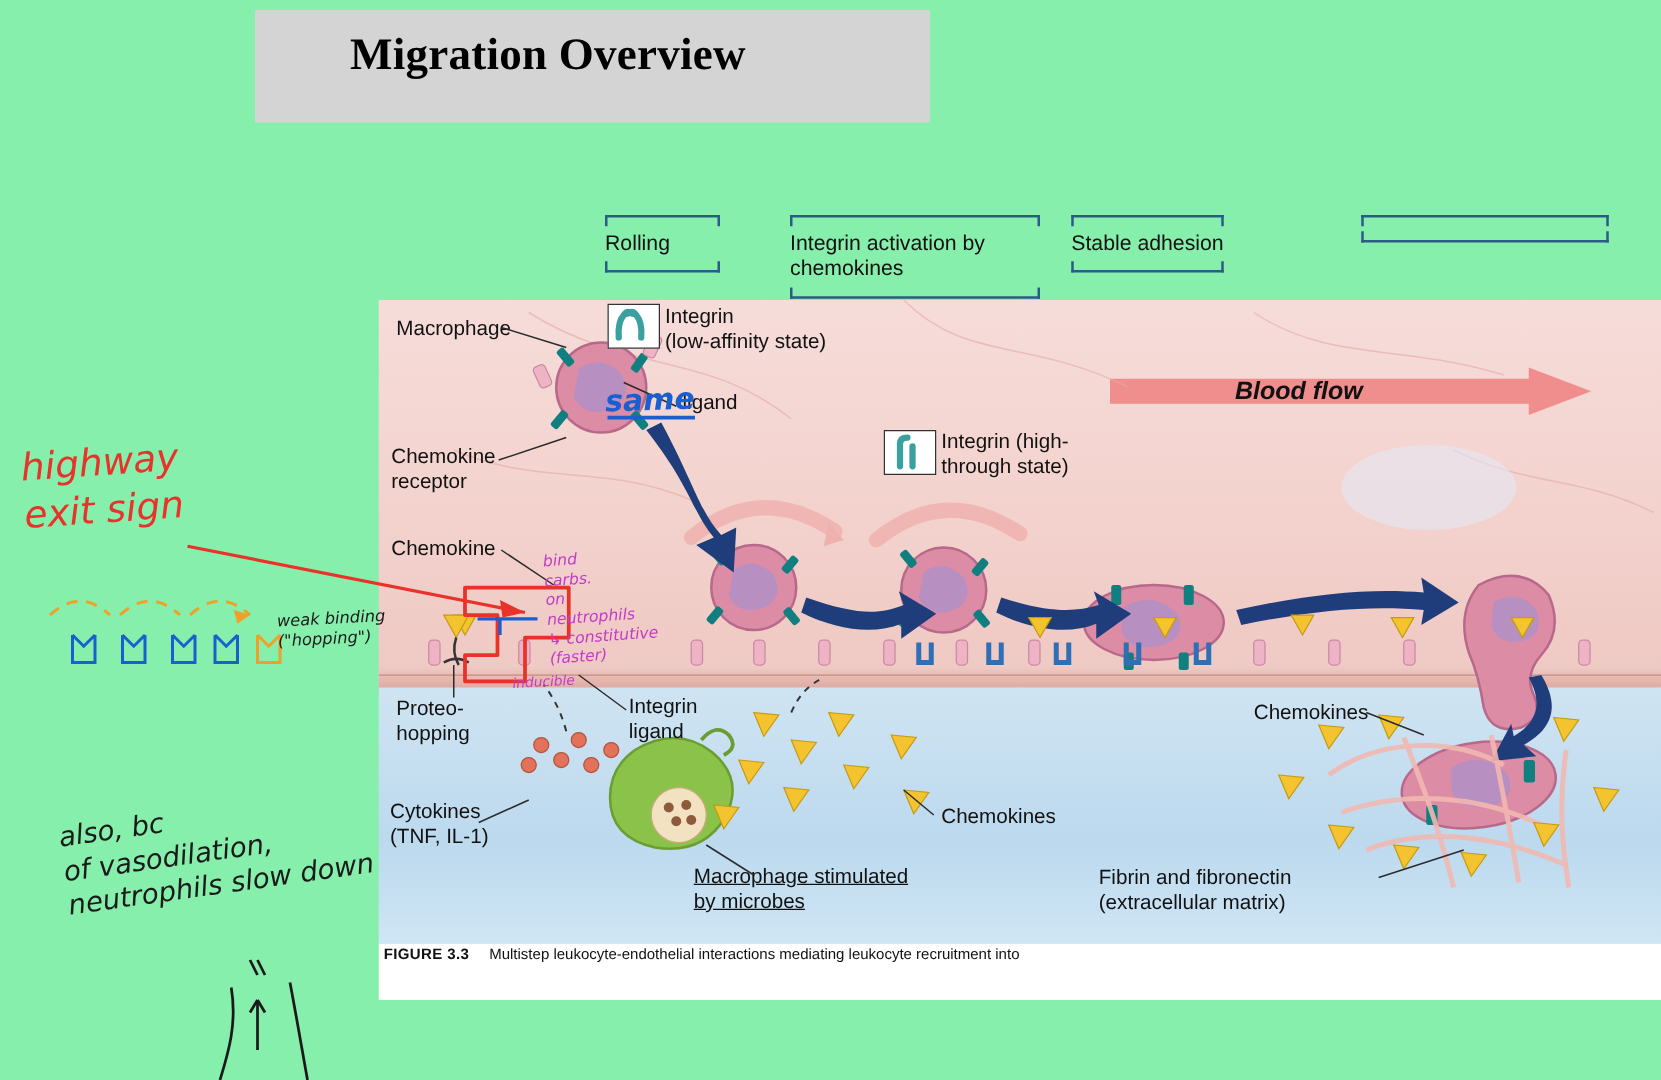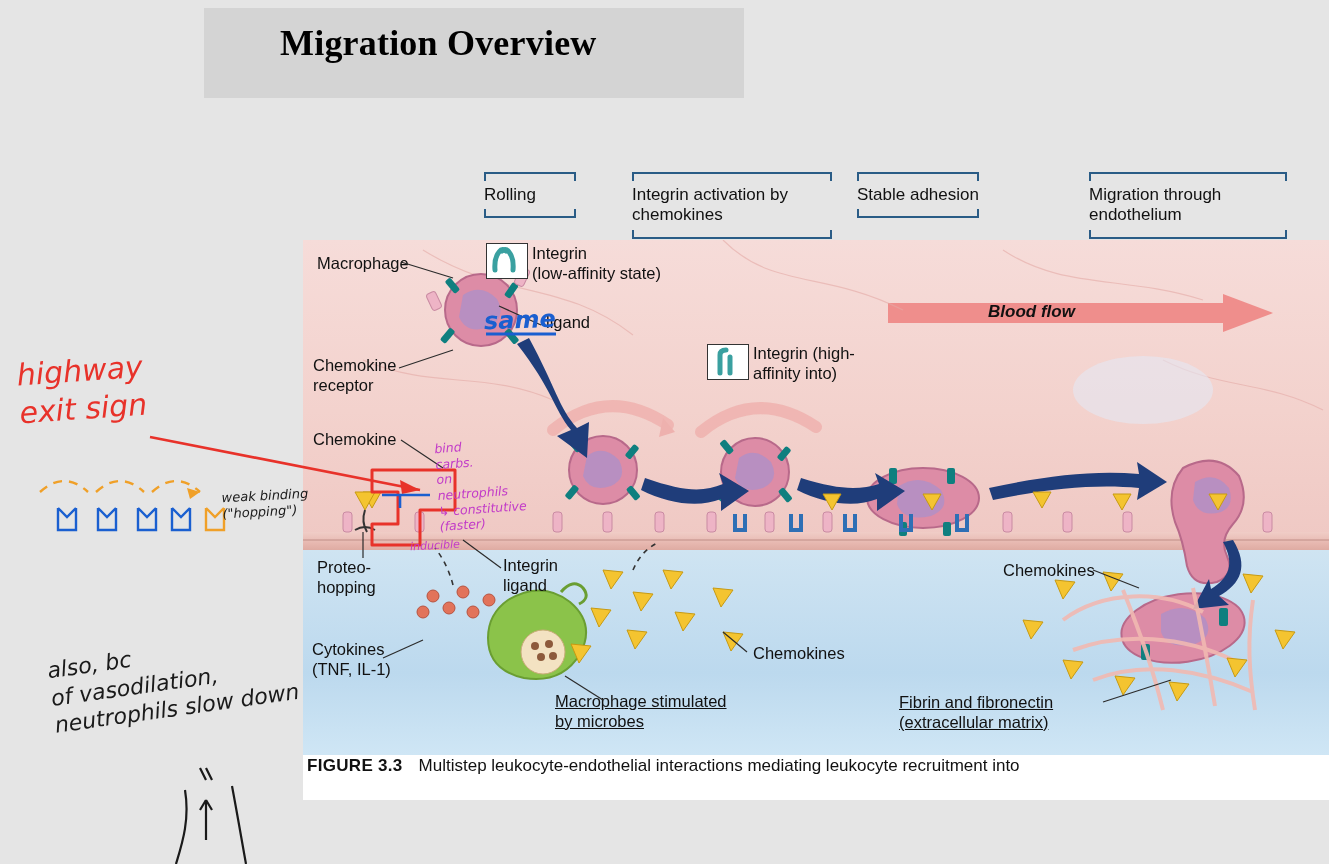--- a/index.html
+++ b/index.html
@@ -5,21 +5,21 @@
   html, body {
     margin: 0;
     padding: 0;
     background: #ffffff;
   }
   #page {
     position: relative;
     width: 1329px;
     height: 864px;
     overflow: hidden;
-    background: #e5e5e5;
+    background: #86efac;
     font-family: "Liberation Sans", sans-serif;
   }
 
   
   .title-bar {
     position: absolute;
     left: 204px;
     top: 8px;
     width: 540px;
     height: 90px;
@@ -135,32 +135,32 @@
     left: 335px; top: 0;
     width: 0; height: 0;
     border-top: 19px solid transparent;
     border-bottom: 19px solid transparent;
     border-left: 50px solid #ef8e8c;
   }
   .bloodflow-label {
     position: absolute;
     left: 685px;
     top: 62px;
-    font-size: 17px;
+    font-size: 20px;
     font-style: italic;
     font-weight: bold;
     color: #111;
   }
 
   
   .caption {
     position: absolute;
     left: 4px;
     top: 516px;
-    font-size: 17px;
+    font-size: 12px;
     color: #111;
   }
   .caption .fignum { font-weight: bold; letter-spacing: .3px; }
   .caption .captext { margin-left: 16px; }
 
   
   .hand {
     position: absolute;
     font-family: "DejaVu Sans", sans-serif;
     font-style: italic;
@@ -232,22 +232,20 @@
     <span class="bracket-bot"></span>
   </div>
   <div class="stage" id="stage-integrin">
     <span class="bracket-top"></span>
     <span>Integrin activation
 by chemokines</span>
     <span class="bracket-bot"></span>
   </div>
   <div class="stage" id="stage-migration">
     <span class="bracket-top"></span>
-    <span>Migration through
-endothelium</span>
     <span class="bracket-bot"></span>
   </div>
 
   <div class="figure">
 
     <div class="fig-vessel"></div>
     <div class="endothelium"></div>
     <div class="fig-tissue"></div>
     <div class="fig-caption-area"></div>
 
@@ -456,35 +454,35 @@
         <path d="M12,28 L12,10 q0,-5 6,-5" stroke="#3aa0a0" stroke-width="5" fill="none" stroke-linecap="round"></path>
         <path d="M22,28 L22,12" stroke="#3aa0a0" stroke-width="5" fill="none" stroke-linecap="round"></path>
       </svg>
     </div>
 
     <div class="flabel" style="left:14px;top:14px;">Macrophage</div>
     <div class="flabel" style="left:229px;top:4px;">Integrin
 (low-affinity state)</div>
     <div class="flabel" style="left:243px;top:73px;">ligand</div>
     <div class="flabel" style="left:450px;top:104px;">Integrin (high-
-affinity into)</div>
+through state)</div>
     <div class="flabel" style="left:10px;top:116px;">Chemokine
 receptor</div>
     <div class="flabel" style="left:10px;top:190px;">Chemokine</div>
     <div class="flabel" style="left:14px;top:318px;">Proteo-
 hopping</div>
     <div class="flabel" style="left:200px;top:316px;">Integrin
 ligand</div>
     <div class="flabel" style="left:9px;top:400px;">Cytokines
 (TNF, IL-1)</div>
     <div class="flabel" style="left:252px;top:452px;text-decoration:underline;">Macrophage stimulated
 by microbes</div>
     <div class="flabel" style="left:450px;top:404px;">Chemokines</div>
     <div class="flabel" style="left:700px;top:321px;">Chemokines</div>
-    <div class="flabel" style="left:596px;top:453px;text-decoration:underline;">Fibrin and fibronectin
+    <div class="flabel" style="left:576px;top:453px;">Fibrin and fibronectin
 (extracellular matrix)</div>
 
     <div class="caption">
       <span class="fignum">FIGURE 3.3</span><span class="captext">Multistep leukocyte-endothelial interactions mediating leukocyte recruitment into</span>
     </div>
 
     <svg width="1026" height="560" style="position:absolute;left:0;top:0;">
       <g stroke="#2b2b2b" stroke-width="1.2" fill="none">
         <line x1="98" y1="22" x2="150" y2="38"></line>
         <line x1="238" y1="85" x2="196" y2="66"></line>

